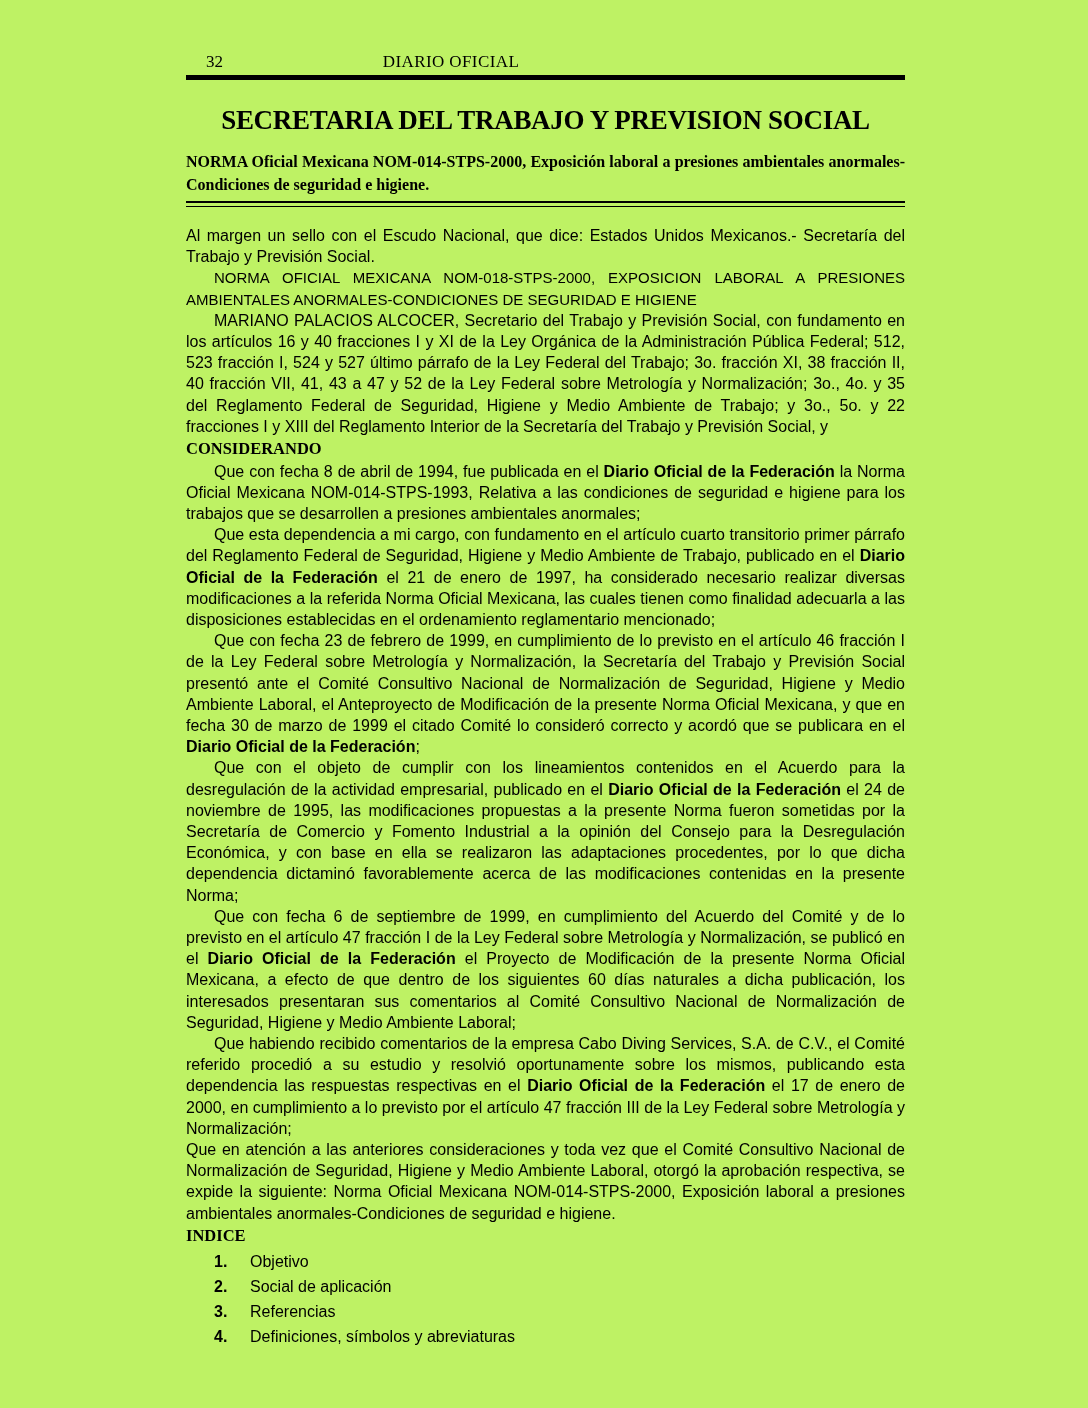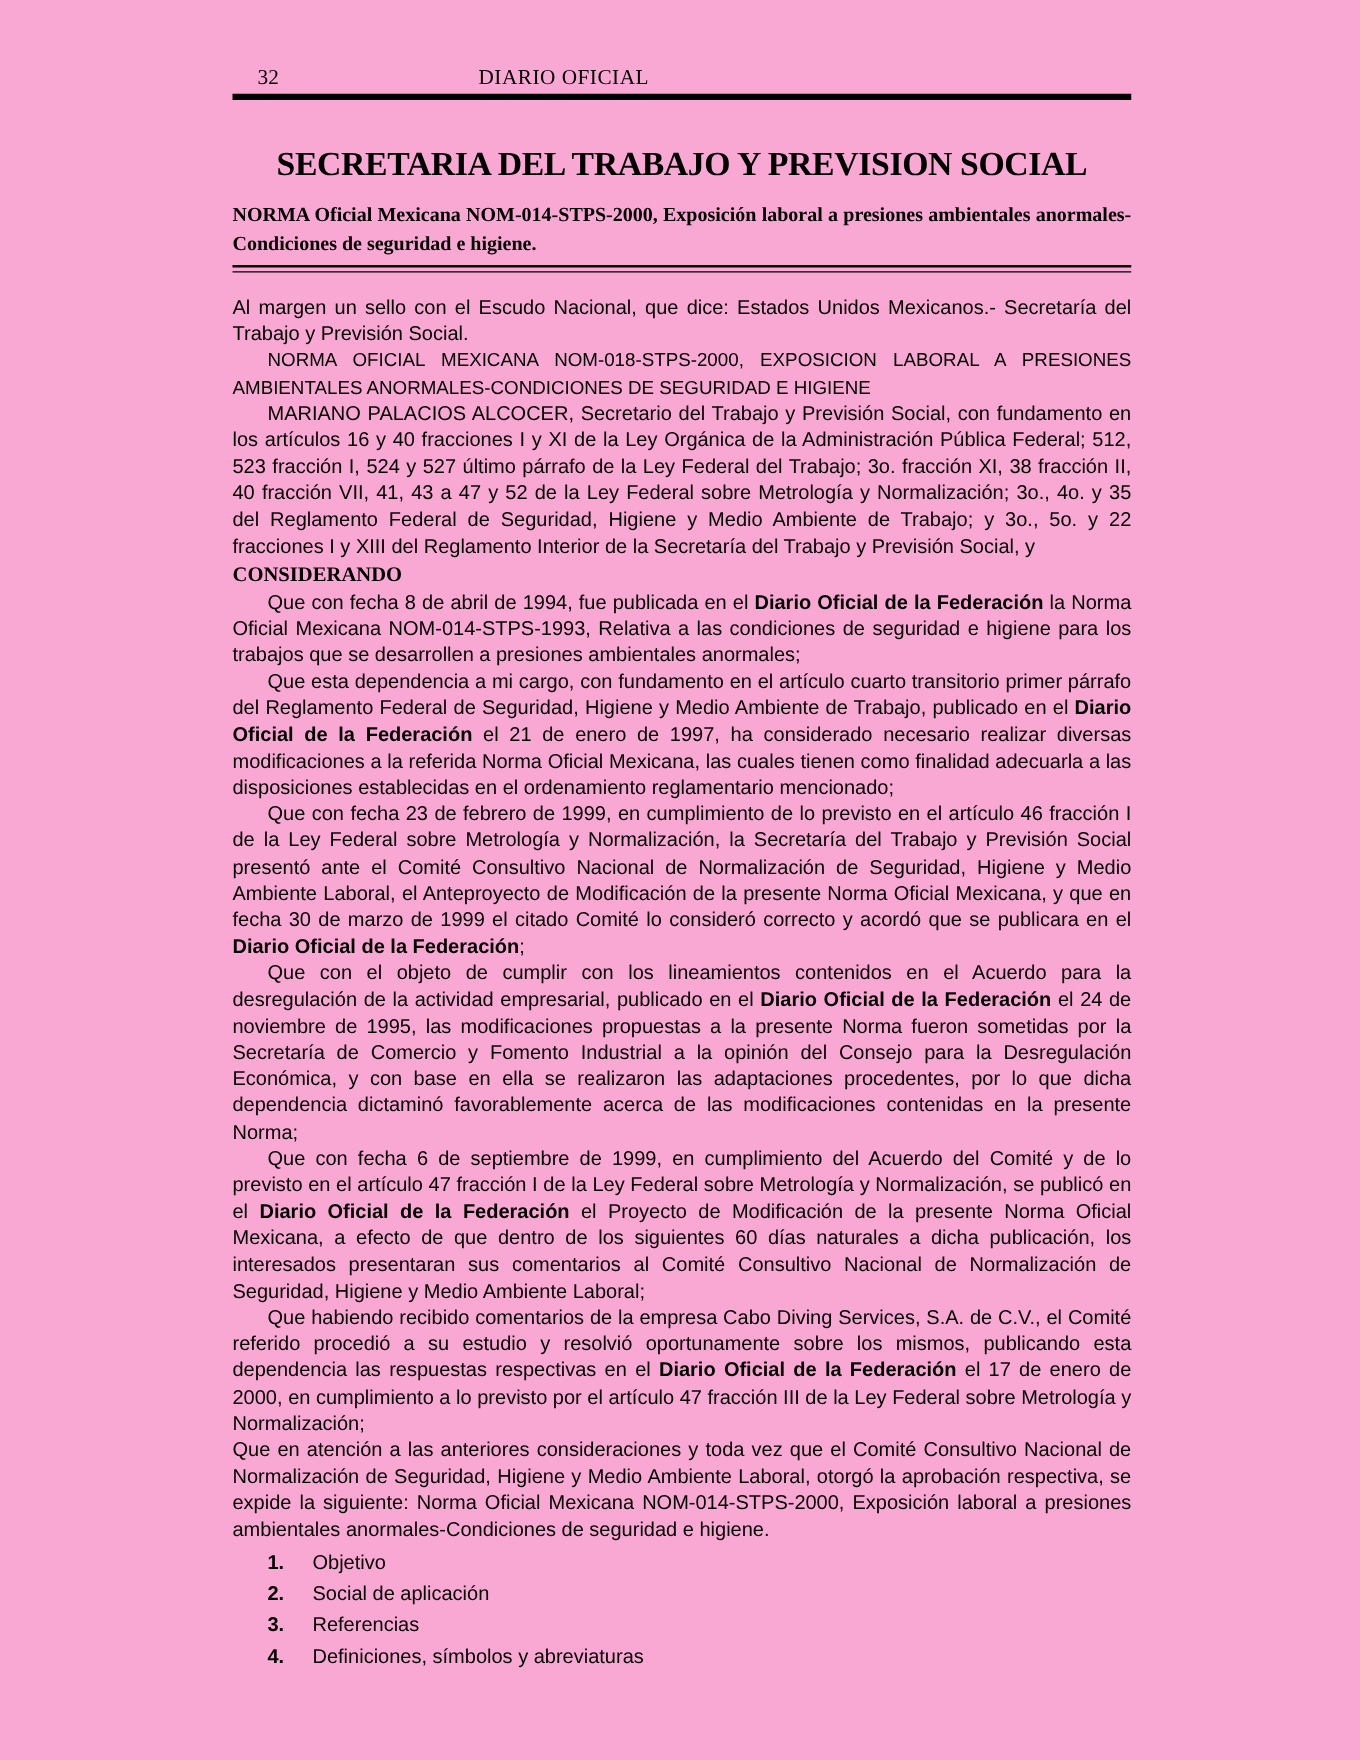--- a/index.html
+++ b/index.html
@@ -1,38 +1,38 @@
 <!DOCTYPE html>
 <html lang="es"><head>
 <meta charset="utf-8">
 <style>
   html,body{margin:0;padding:0;background:#ffffff;}
   .page{
-    width:1088px;height:1408px;background:#f9a8d4;color:#000;
+    width:1088px;height:1408px;background:#bef264;color:#000;
     position:relative;overflow:hidden;
     font-family:"Liberation Sans",sans-serif;
   }
   .content{margin-left:186px;width:719px;}
 
   
   .runhead{
     display:grid;grid-template-columns:130px 270px 1fr;align-items:baseline;
     padding-top:52px;
     font-family:"Liberation Serif",serif;font-size:17px;line-height:20px;
   }
   .runhead .pageno{padding-left:20px;}
   .runhead .pub{text-align:center;letter-spacing:.4px;}
   .runhead .date{padding-left:8px;}
   .thick-rule{height:5px;background:#000;margin-top:3px;}
 
   
   .sec-title{
     font-family:"Liberation Serif",serif;font-weight:bold;
     font-size:27px;letter-spacing:-0.3px;
-    text-align:center;margin:36px 0 0 0;line-height:30px;
+    text-align:center;margin:25px 0 0 0;line-height:30px;
   }
 
   
   .norma{
     font-family:"Liberation Serif",serif;font-weight:bold;
     font-size:16px;line-height:23px;text-align:justify;
     margin:15px 0 0 0;
   }
   .double-rule{
     margin-top:5px;height:3px;
@@ -82,20 +82,21 @@
       <h2 class="sect-heading">CONSIDERANDO</h2>
 
       <p class="para indent"><span>Que con fecha 8 de abril de 1994, fue publicada en el </span><span class="b">Diario Oficial de la Federación</span><span> la Norma Oficial Mexicana NOM-014-STPS-1993, Relativa a las condiciones de seguridad e higiene para los trabajos que se desarrollen a presiones ambientales anormales;</span></p>
       <p class="para indent"><span>Que esta dependencia a mi cargo, con fundamento en el artículo cuarto transitorio primer párrafo del Reglamento Federal de Seguridad, Higiene y Medio Ambiente de Trabajo, publicado en el </span><span class="b">Diario Oficial de la Federación</span><span> el 21 de enero de 1997, ha considerado necesario realizar diversas modificaciones a la referida Norma Oficial Mexicana, las cuales tienen como finalidad adecuarla a las disposiciones establecidas en el ordenamiento reglamentario mencionado;</span></p>
       <p class="para indent"><span>Que con fecha 23 de febrero de 1999, en cumplimiento de lo previsto en el artículo 46 fracción I de la Ley Federal sobre Metrología y Normalización, la Secretaría del Trabajo y Previsión Social presentó ante el Comité Consultivo Nacional de Normalización de Seguridad, Higiene y Medio Ambiente Laboral, el Anteproyecto de Modificación de la presente Norma Oficial Mexicana, y que en fecha 30 de marzo de 1999 el citado Comité lo consideró correcto y acordó que se publicara en el </span><span class="b">Diario Oficial de la Federación</span><span>;</span></p>
       <p class="para indent"><span>Que con el objeto de cumplir con los lineamientos contenidos en el Acuerdo para la desregulación de la actividad empresarial, publicado en el </span><span class="b">Diario Oficial de la Federación</span><span> el 24 de noviembre de 1995, las modificaciones propuestas a la presente Norma fueron sometidas por la Secretaría de Comercio y Fomento Industrial a la opinión del Consejo para la Desregulación Económica, y con base en ella se realizaron las adaptaciones procedentes, por lo que dicha dependencia dictaminó favorablemente acerca de las modificaciones contenidas en la presente Norma;</span></p>
       <p class="para indent"><span>Que con fecha 6 de septiembre de 1999, en cumplimiento del Acuerdo del Comité y de lo previsto en el artículo 47 fracción I de la Ley Federal sobre Metrología y Normalización, se publicó en el </span><span class="b">Diario Oficial de la Federación</span><span> el Proyecto de Modificación de la presente Norma Oficial Mexicana, a efecto de que dentro de los siguientes 60 días naturales a dicha publicación, los interesados presentaran sus comentarios al Comité Consultivo Nacional de Normalización de Seguridad, Higiene y Medio Ambiente Laboral;</span></p>
       <p class="para indent"><span>Que habiendo recibido comentarios de la empresa Cabo Diving Services, S.A. de C.V., el Comité referido procedió a su estudio y resolvió oportunamente sobre los mismos, publicando esta dependencia las respuestas respectivas en el </span><span class="b">Diario Oficial de la Federación</span><span> el 17 de enero de 2000, en cumplimiento a lo previsto por el artículo 47 fracción III de la Ley Federal sobre Metrología y Normalización;</span></p>
       <p class="para"><span>Que en atención a las anteriores consideraciones y toda vez que el Comité Consultivo Nacional de Normalización de Seguridad, Higiene y Medio Ambiente Laboral, otorgó la aprobación respectiva, se expide la siguiente: Norma Oficial Mexicana NOM-014-STPS-2000, Exposición laboral a presiones ambientales anormales-Condiciones de seguridad e higiene.</span></p>
 
+      <h2 class="sect-heading">INDICE</h2>
 
       <div class="index">
         <div class="index-row">
           <span class="index-num">1.</span>
           <span class="index-label">Objetivo</span>
         </div>
         <div class="index-row">
           <span class="index-num">2.</span>
           <span class="index-label">Social de aplicación</span>
         </div>

